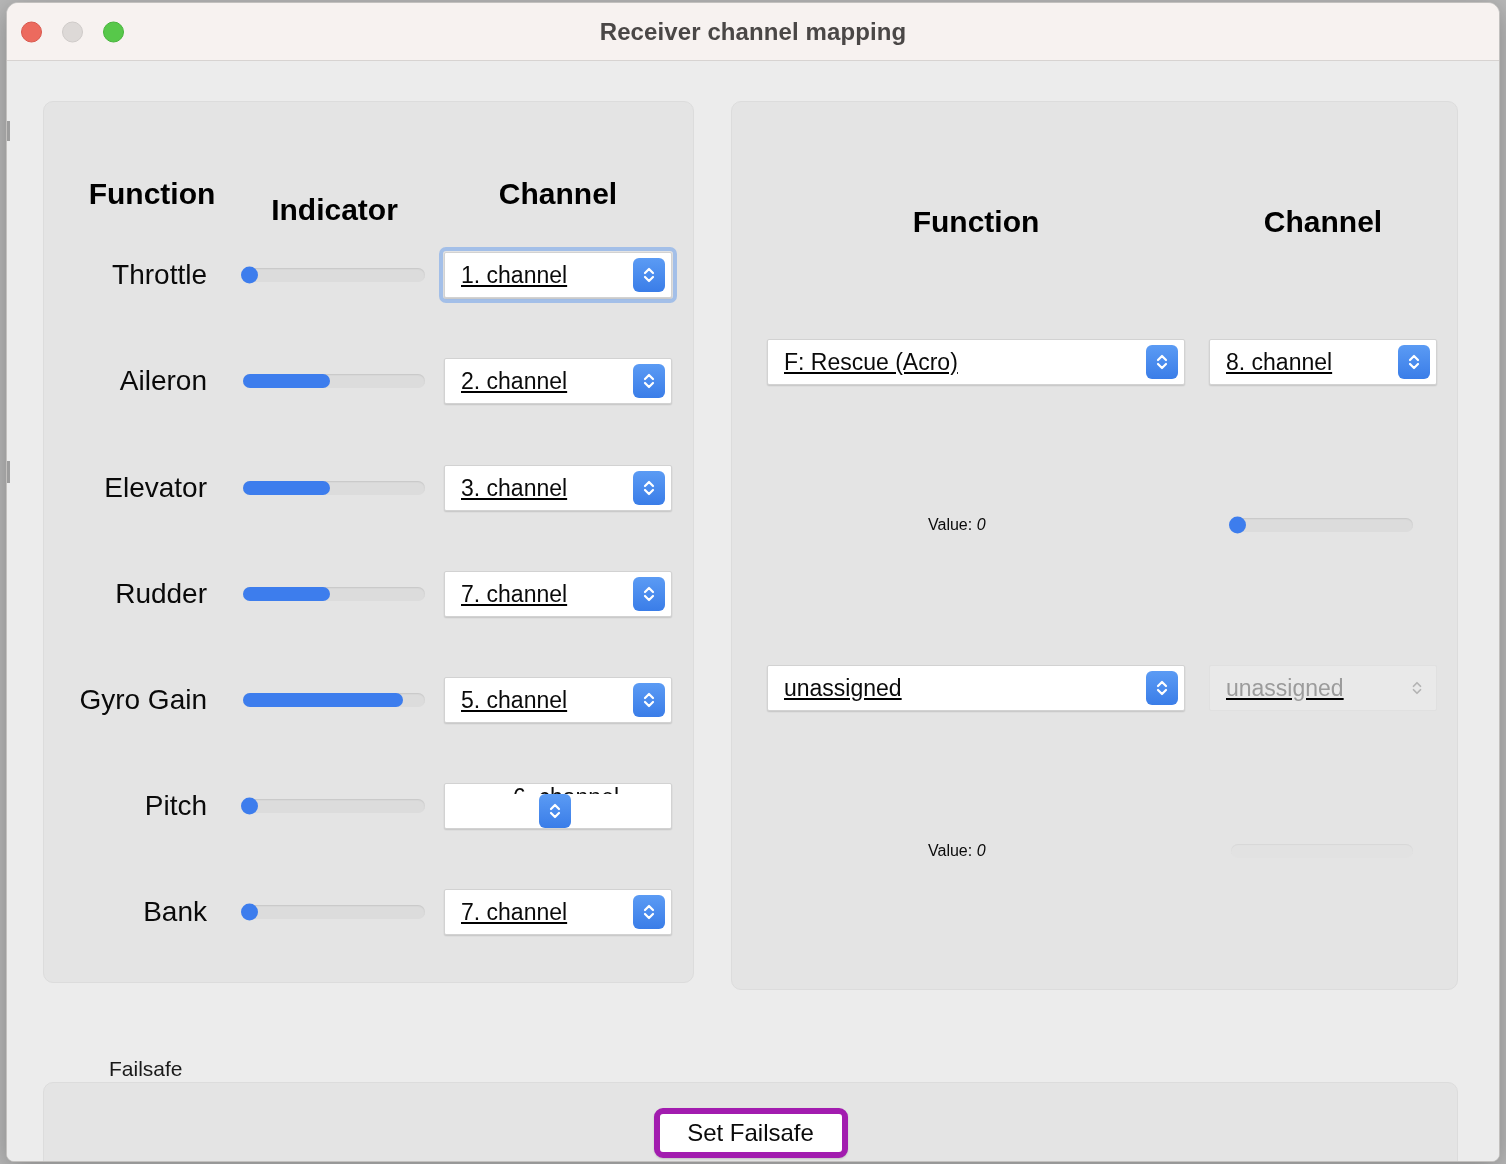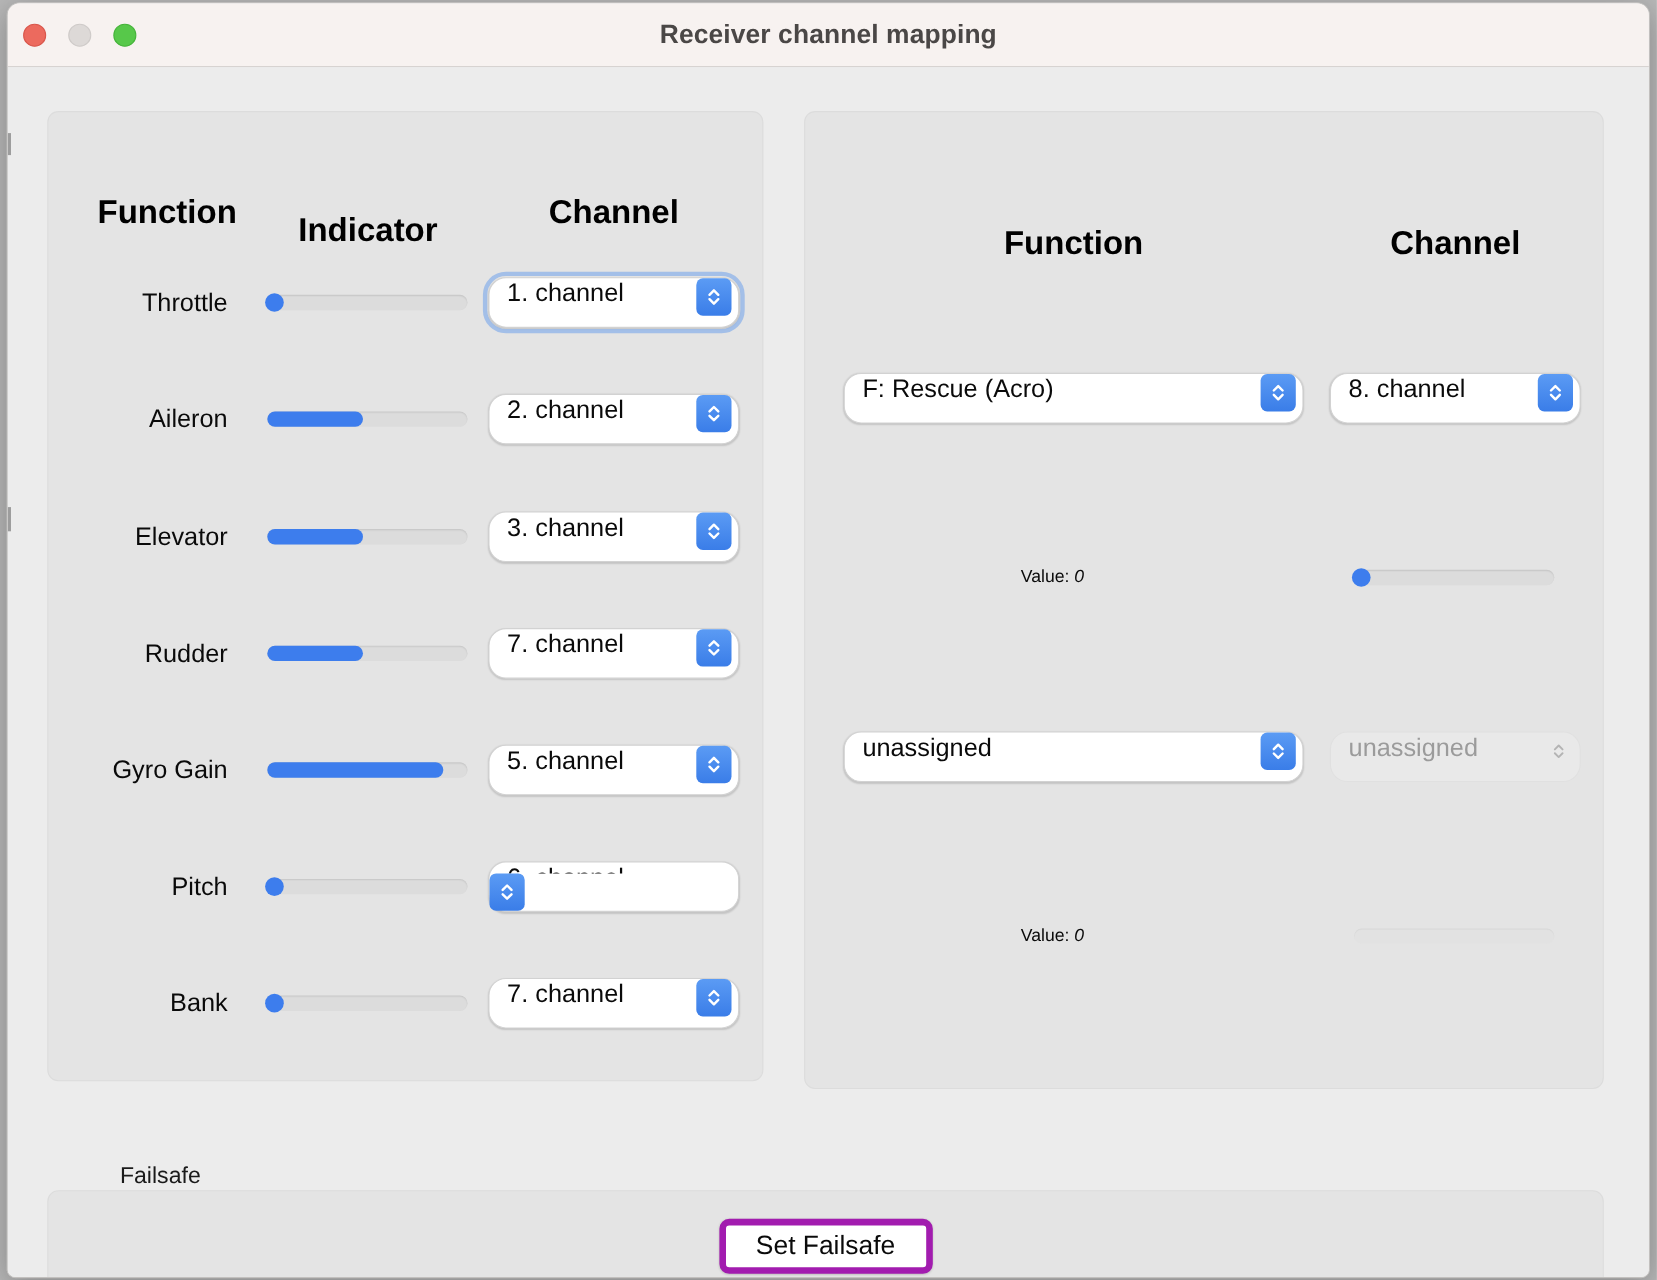--- a/index.html
+++ b/index.html
@@ -86,21 +86,21 @@
     color: #000;
     text-align: center;
     white-space: nowrap;
   }
 
   .fn-label {
     position: absolute;
     right: 0;
     width: 180px;
     text-align: right;
-    font-size: 23px;
+    font-size: 28px;
     color: #0a0a0a;
     transform: translateY(-50%);
     white-space: nowrap;
   }
 
   
   .slider {
     position: absolute;
     height: 14px;
     transform: translateY(-50%);
@@ -127,26 +127,27 @@
     background: #e2e2e2;
     box-shadow: inset 0 1px 1px rgba(0,0,0,0.05);
   }
 
   
   .popup {
     position: absolute;
     height: 46px;
     transform: translateY(-50%);
     background: #ffffff;
-    border-radius: 16px;
+    border-radius: 2px;
     border: 1px solid #d2d2d2;
     box-shadow: 0 1px 1.5px rgba(0,0,0,0.14);
     display: flex;
-    align-items: flex-start;
+    align-items: center;
     cursor: default;
+    text-decoration: underline;
   }
   .popup .pv {
     flex: 1;
     padding-left: 16px;
     font-size: 23px;
     color: #0a0a0a;
     white-space: nowrap;
     overflow: hidden;
   }
   .popup .stepper {

